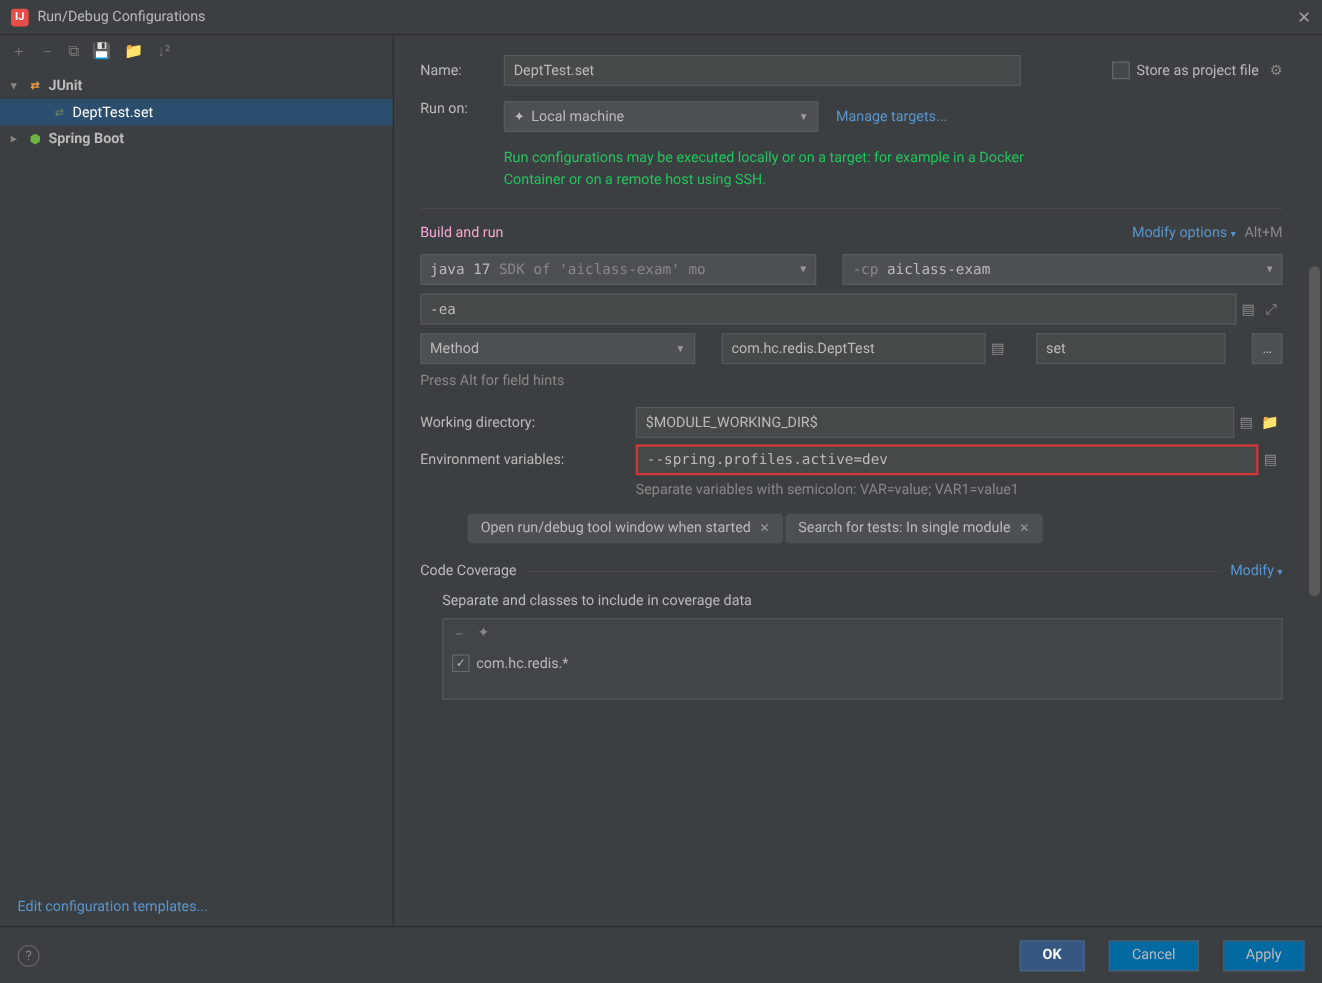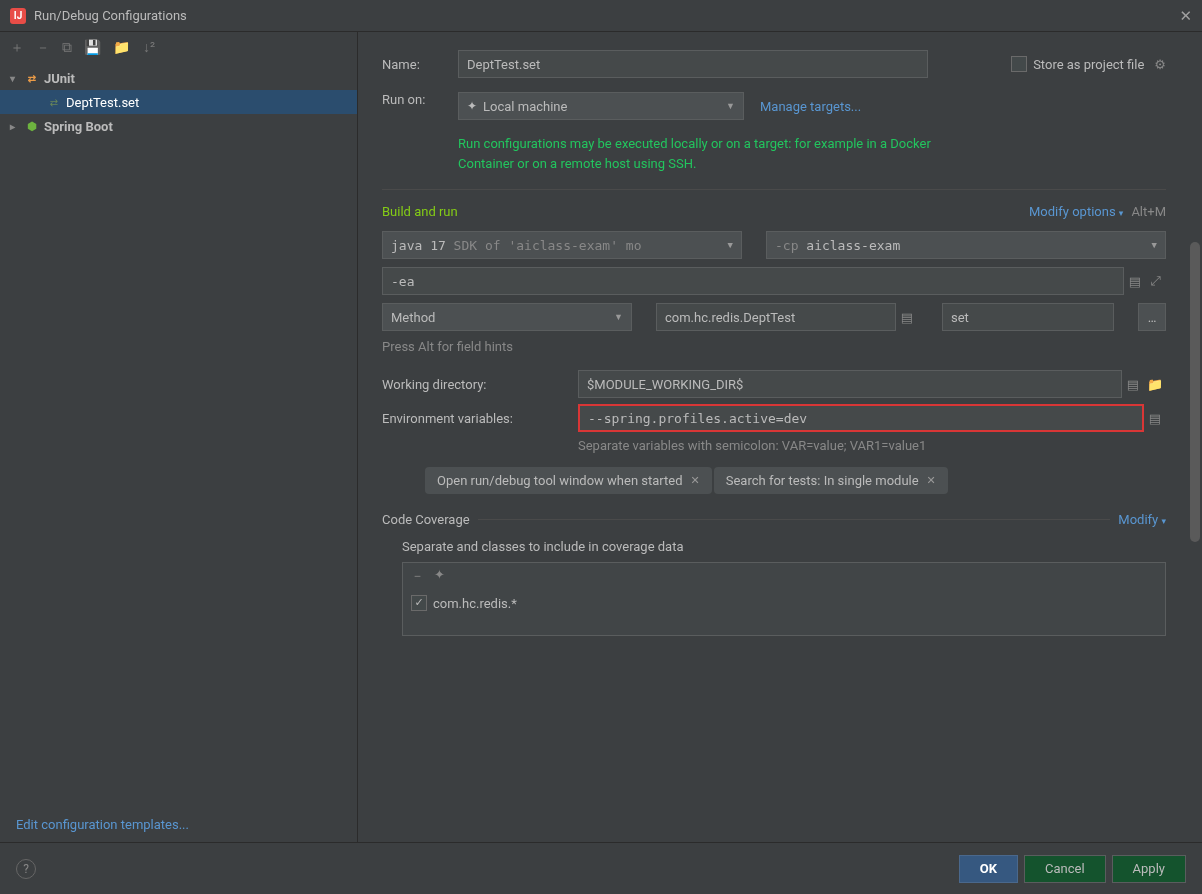--- a/index.html
+++ b/index.html
@@ -118,21 +118,21 @@
   cursor: pointer;
 }
 .combo .arrow { margin-left:auto; color:#999; font-size:9px; }
 .home-icon { font-size:12px; }
 
 .link { color:#5996d1; cursor:pointer; }
 .hint { color: #22c55e; margin-left: 76px; margin-top: 6px; max-width: 520px; line-height:1.5; }
 
 .section-divider { border-top:1px solid #4a4a4a; margin: 16px 0 14px 0; }
 .section-head { display:flex; align-items:center; margin-bottom:12px; }
-.section-head .title { font-weight: normal; color:#84cc16; }
+.section-head .title { font-weight: normal; color:#f9a8d4; }
 .section-head .right { margin-left:auto; display:flex; align-items:center; gap:8px; }
 .alt { color:#888; }
 
 .cp-row { display:flex; gap:24px; margin-bottom:8px; }
 .mono { font-family: "Consolas", monospace; }
 .grey { color:#888; }
 
 .field-row { display:flex; align-items:center; margin-bottom:6px; }
 .field-row .flabel { width:196px; color:#bbbbbb; }
 .field-row .fval { flex:1; }
@@ -167,22 +167,22 @@
 .cov-item { display:flex; align-items:center; gap:6px; padding:4px 2px; }
 
 .footer {
   height: 52px;
   border-top: 1px solid #2b2b2b;
   display: flex;
   align-items: center;
   padding: 0 16px;
 }
 .help { width:20px; height:20px; border:1px solid #666; border-radius:50%; display:inline-flex; align-items:center; justify-content:center; color:#888; cursor:pointer; font-size:12px; }
-.footer .btns { margin-left:auto; display:flex; gap:6px; }
-.btn { height:28px; padding:0 20px; background:#14532d; border:1px solid #5a5d5e; color:#bbbbbb; cursor:pointer; display:inline-flex; align-items:center; }
+.footer .btns { margin-left:auto; display:flex; gap:22px; }
+.btn { height:28px; padding:0 20px; background:#0369a1; border:1px solid #5a5d5e; color:#bbbbbb; cursor:pointer; display:inline-flex; align-items:center; }
 .btn.primary { background:#365880; border-color:#4a688c; color:#fff; font-weight:bold; }
 </style>
 </head>
 <body>
 
 <div class="titlebar">
   <span class="app-icon">IJ</span>
   <span class="title">Run/Debug Configurations</span>
   <span class="close">✕</span>
 </div>

